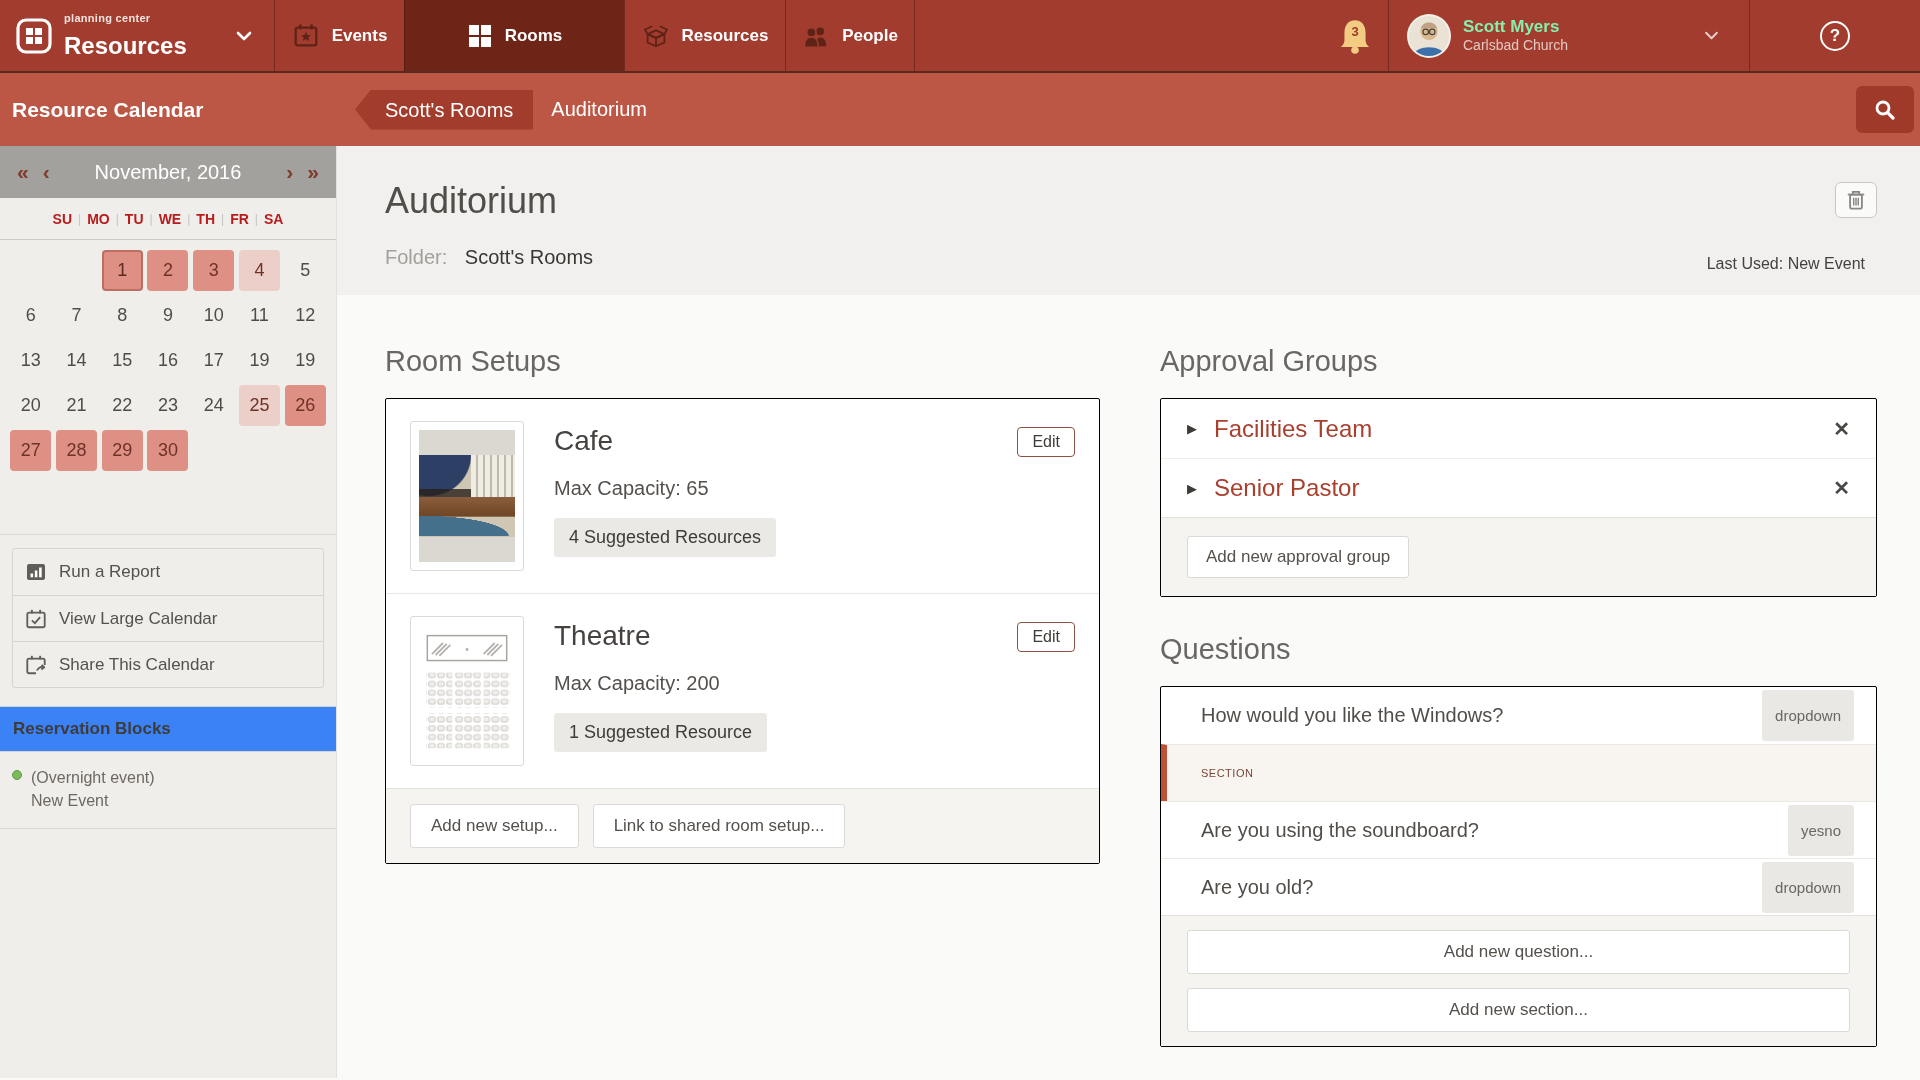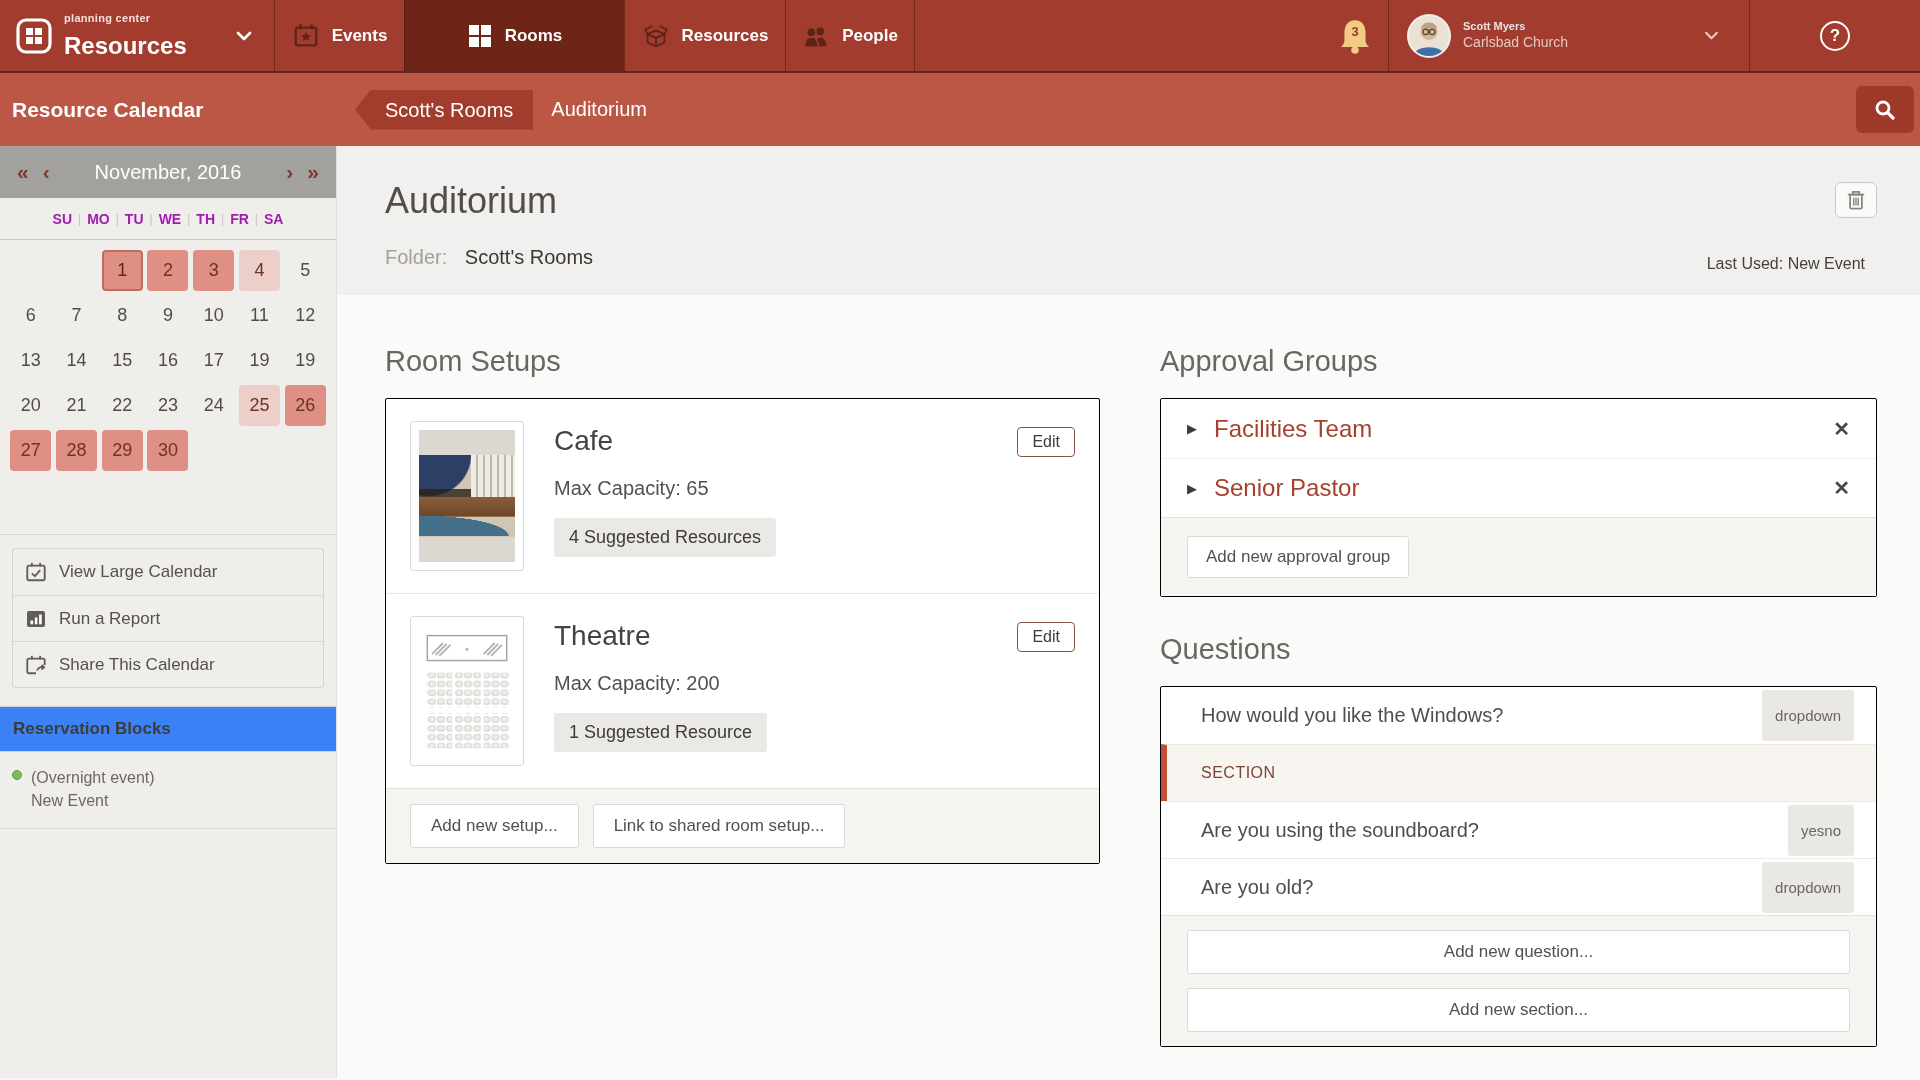--- a/index.html
+++ b/index.html
@@ -21,21 +21,21 @@
   .tab.resources { width:161px; }
   .tab.people { width:130px; border-right:1px solid rgba(60,20,12,.45); }
   .tab.active { background:#6E2517; }
   .topbar-right { margin-left:auto; display:flex; align-items:stretch; }
   .bell-btn { width:66px; display:flex; align-items:center; justify-content:center; position:relative; cursor:pointer; }
   .bell-count { position:absolute; top:24px; left:50%; transform:translateX(-50%); font-size:13px; font-weight:bold; color:#A0392B; }
   .tb-divider { width:1px; background:rgba(60,20,12,.45); }
   .user-block { width:360px; display:flex; align-items:center; padding-left:18px; cursor:pointer; }
   .avatar { width:44px; height:44px; border-radius:50%; overflow:hidden; flex:0 0 auto; border:2px solid rgba(255,255,255,.35); background:#EDE6DA; }
   .user-text { margin-left:12px; line-height:1.25; }
-  .user-name { display:block; color:#e5e5e5; font-size:11px; font-weight:bold; }
+  .user-name { display:block; color:#86efac; font-size:17px; font-weight:bold; }
   .user-org { display:block; color:#E4C8C1; font-size:14px; }
   .user-caret { margin-left:auto; margin-right:30px; align-self:center; }
   .help-btn { width:170px; display:flex; align-items:center; justify-content:center; cursor:pointer; }
   .help-circle { width:30px; height:30px; border:2.5px solid #fff; border-radius:50%; color:#fff; font-size:17px; font-weight:bold; display:flex; align-items:center; justify-content:center; }
 
   
   .subbar { height:73px; background:#BB5744; display:flex; align-items:center; }
   .subbar-sidebar-title { width:337px; flex:0 0 auto; padding-left:12px; color:#FFFFFF; font-size:21px; font-weight:bold; }
   .crumb-tag { margin-left:18px; background:#A23C2C; color:#fff; font-size:20px; line-height:40px; height:40px; padding:0 20px 0 30px; clip-path:polygon(16px 0, 100% 0, 100% 100%, 16px 100%, 0 50%); cursor:pointer; }
   .crumb-current { margin-left:18px; color:#fff; font-size:20px; }
@@ -44,21 +44,21 @@
   
   .page { display:flex; height:932px; }
   .sidebar { width:337px; flex:0 0 auto; background:#EFEEEB; border-right:1px solid rgba(0,0,0,.05); }
   .main { flex:1; display:flex; flex-direction:column; background:#FAFAF9; }
 
   
   .cal-header { height:52px; background:#A3A19D; display:flex; align-items:center; padding:0 10px; }
   .cal-nav { color:#7E3A2C; font-size:21px; font-weight:bold; padding:0 7px; cursor:pointer; }
   .cal-month { flex:1; text-align:center; color:#FFFFFF; font-size:20px; }
   .cal-daynames { display:flex; align-items:center; justify-content:center; height:42px; border-bottom:1px solid #CDCBC7; padding:0 6px; }
-  .dayname { color:#a21caf; font-size:14px; font-weight:bold; padding:0 6px; }
+  .dayname { color:#b91c1c; font-size:14px; font-weight:bold; padding:0 6px; }
   .daysep { color:#C6C4C0; font-size:12px; }
   .cal-grid { display:grid; grid-template-columns:repeat(7,1fr); padding:8px 8px 0 8px; }
   .daycell { height:45px; display:flex; align-items:center; justify-content:center; }
   .daybox { width:41px; height:41px; display:flex; align-items:center; justify-content:center; font-size:18px; color:#504C48; border-radius:4px; cursor:pointer; }
   .daycell.strong .daybox { background:#DD9083; color:#6E3228; }
   .daycell.light .daybox { background:#ECCFC8; color:#6E3228; }
   .daycell.today .daybox { background:#DD9083; color:#5C2A21; border:2px solid #BC6F61; }
   .cal-bottom-gap { height:62px; border-bottom:1px solid #DBD9D5; }
 
   
@@ -118,21 +118,21 @@
   .group-close { margin-left:auto; font-size:20px; font-weight:bold; color:#4A4745; cursor:pointer; }
   .groups-footer { padding:18px 26px; }
   .btn-sm { padding:10px 18px; }
 
   
   .q-row { height:57px; display:flex; align-items:center; padding:0 22px 0 40px; }
   .q-row + .q-row { border-top:1px solid #EBE9E5; }
   .q-text { font-size:20px; color:#514D49; }
   .q-kind { margin-left:auto; background:#EAE8E4; border-radius:3px; padding:17px 13px; font-size:15px; color:#6B6762; }
   .q-section { background:#F8F5F1; border-left:6px solid #C05138; padding-left:34px; }
-  .q-section .q-text { font-size:16px; color:#7C4437; letter-spacing:.5px; }
+  .q-section .q-text { font-size:11px; color:#7C4437; letter-spacing:.5px; }
   .questions-footer { padding:14px 26px;flex-direction:column; }
   .questions-block { margin-top:36px; }
 
   svg { display:block; }
 </style>
 </head>
 <body>
 
 <div class="topbar">
   <div class="brand">
@@ -359,36 +359,36 @@
           <span class="daybox">30</span>
         </div>
         <div class="daycell"></div>
         <div class="daycell"></div>
         <div class="daycell"></div>
       </div>
     <div class="cal-bottom-gap"></div>
 
     <div class="side-actions">
       <div class="side-action">
+        <svg width="22" height="22" viewBox="0 0 22 22">
+          <rect x="2" y="3" width="18" height="16" rx="2" fill="#615D58"></rect>
+          <rect x="5.5" y="12.5" width="2.6" height="3.8" fill="#FFFFFF"></rect>
+          <rect x="9.8" y="9.5" width="2.6" height="6.8" fill="#FFFFFF"></rect>
+          <rect x="14.1" y="6.5" width="2.6" height="9.8" fill="#FFFFFF"></rect>
+        </svg>
+        <span>Run a Report</span>
+      </div>
+      <div class="side-action">
         <svg width="22" height="22" viewBox="0 0 24 24">
           <rect x="2.5" y="5" width="19" height="16" rx="2" fill="none" stroke="#615D58" stroke-width="2"></rect>
           <line x1="7.5" y1="2" x2="7.5" y2="6" stroke="#615D58" stroke-width="2"></line>
           <line x1="16.5" y1="2" x2="16.5" y2="6" stroke="#615D58" stroke-width="2"></line>
           <polyline points="7.5,13.5 10.8,16.5 16.5,10" fill="none" stroke="#615D58" stroke-width="2"></polyline>
         </svg>
         <span>View Large Calendar</span>
-      </div>
-      <div class="side-action">
-        <svg width="22" height="22" viewBox="0 0 22 22">
-          <rect x="2" y="3" width="18" height="16" rx="2" fill="#615D58"></rect>
-          <rect x="5.5" y="12.5" width="2.6" height="3.8" fill="#FFFFFF"></rect>
-          <rect x="9.8" y="9.5" width="2.6" height="6.8" fill="#FFFFFF"></rect>
-          <rect x="14.1" y="6.5" width="2.6" height="9.8" fill="#FFFFFF"></rect>
-        </svg>
-        <span>Run a Report</span>
       </div>
       <div class="side-action">
         <svg width="22" height="22" viewBox="0 0 24 24">
           <path d="M21.5 12 L21.5 7 a2 2 0 0 0 -2 -2 L4.5 5 a2 2 0 0 0 -2 2 L2.5 19 a2 2 0 0 0 2 2 L12 21" fill="none" stroke="#615D58" stroke-width="2"></path>
           <line x1="7.5" y1="2" x2="7.5" y2="6" stroke="#615D58" stroke-width="2"></line>
           <line x1="16.5" y1="2" x2="16.5" y2="6" stroke="#615D58" stroke-width="2"></line>
           <path d="M13 18 c2-4.5 6-4.5 8-3.5" fill="none" stroke="#615D58" stroke-width="2"></path>
           <polyline points="18.2,11.8 21,14.5 17.8,16.8" fill="none" stroke="#615D58" stroke-width="2" stroke-linejoin="round"></polyline>
         </svg>
         <span>Share This Calendar</span>

